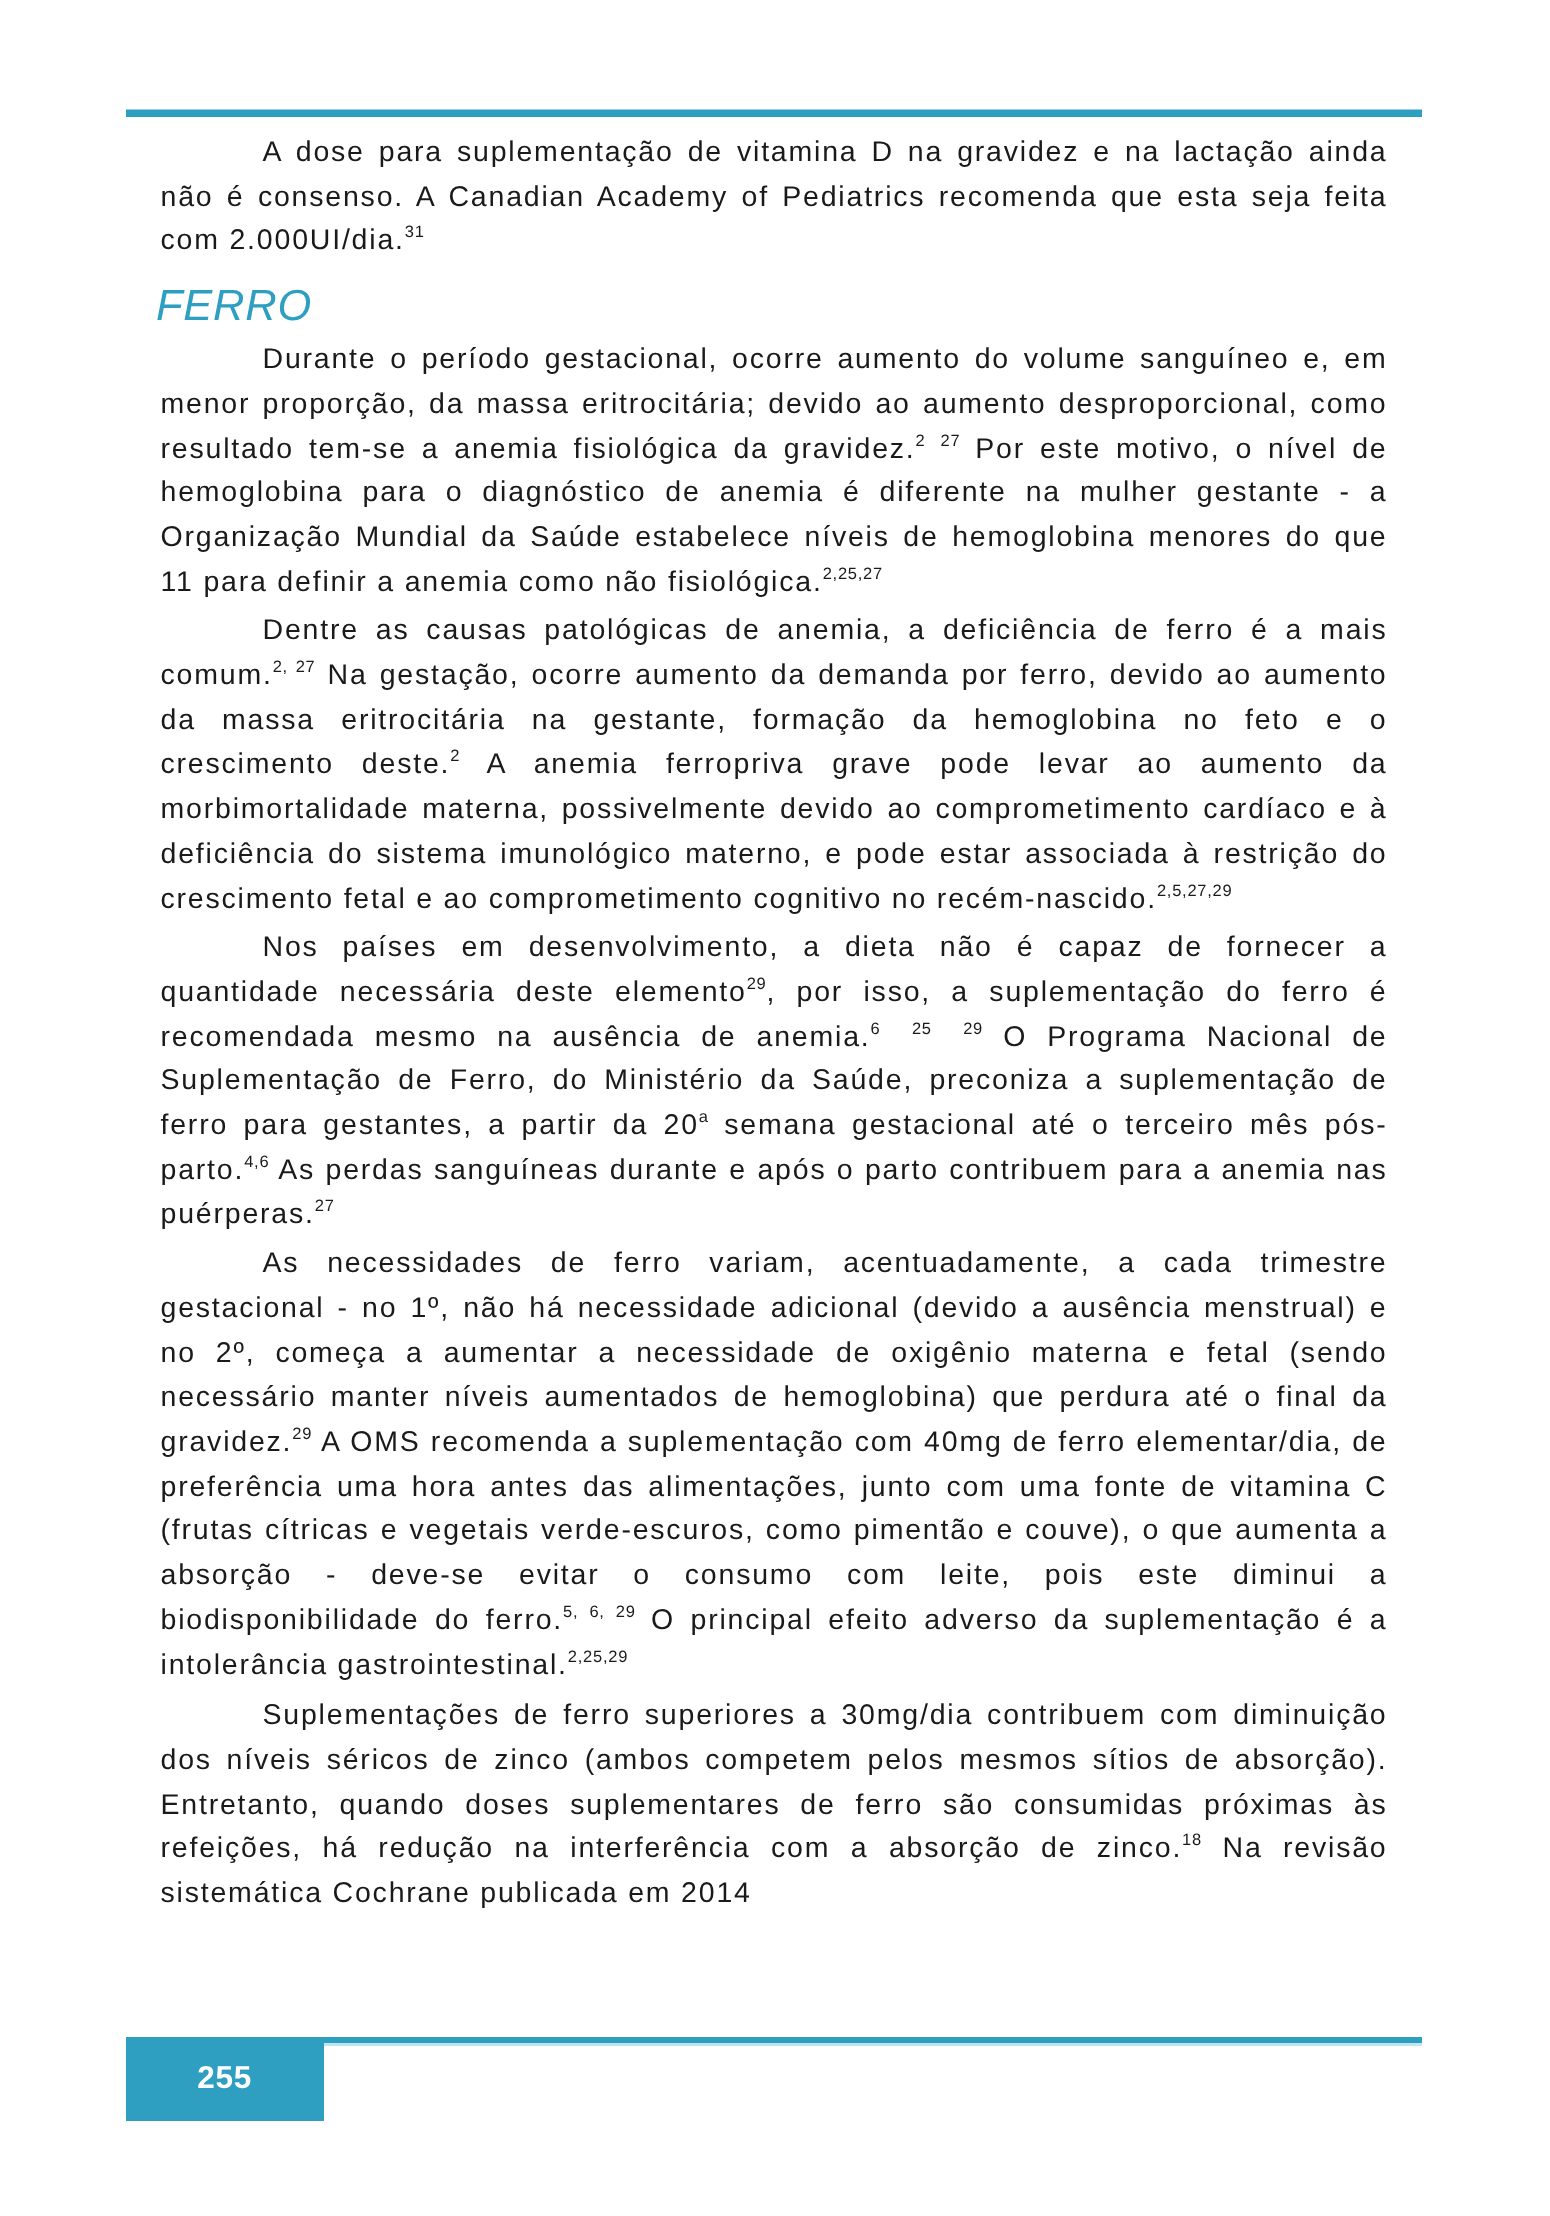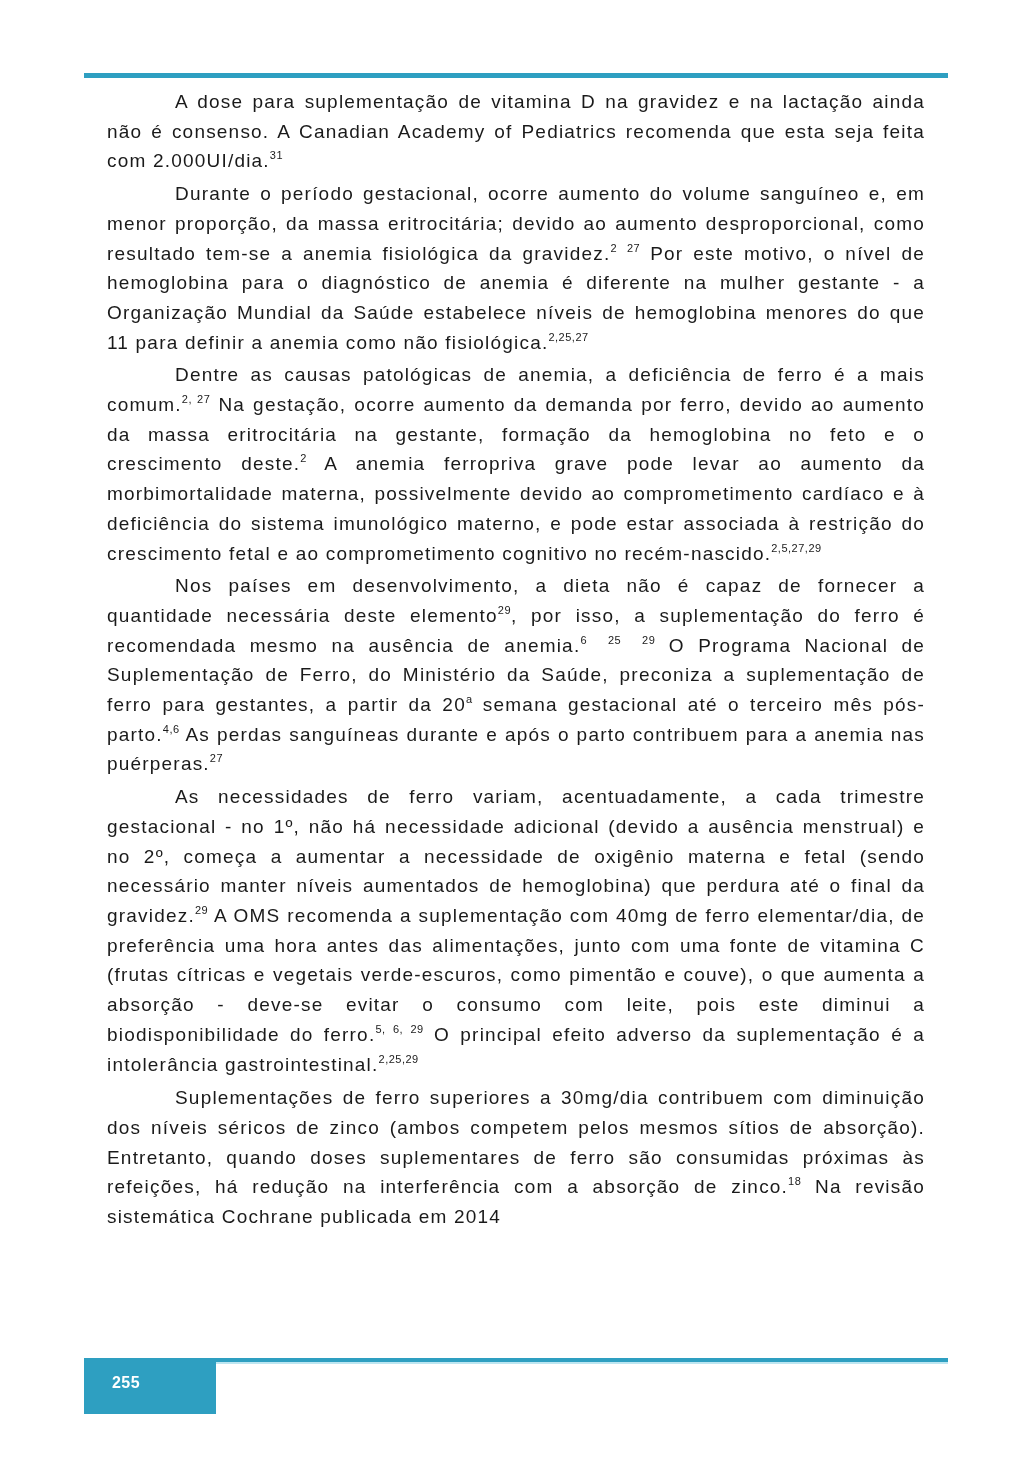--- a/index.html
+++ b/index.html
@@ -7,30 +7,31 @@
          font-family: "Liberation Sans", "DejaVu Sans", sans-serif; color: #1a1a1a; }
   .top-rule { position: absolute; left: 84px; top: 73px; width: 864px; height: 5px; background: #2e9fc1; }
   .content { position: absolute; left: 104px; top: 84px; width: 824px; }
   .para { margin: 3px; font-size: 19px; line-height: 29.7px; letter-spacing: 1.2px; text-align: justify; }
   .para.indent { text-indent: 68px; }
   .heading { margin: 10px 0 0 0; font-size: 29px; line-height: 36px; font-style: italic; color: #2e9fc1; font-weight: normal; letter-spacing: 0.5px; }
   sup { font-size: 11px; line-height: 0; vertical-align: 8px; letter-spacing: 0.5px; }
   .footer-rule { position: absolute; left: 84px; top: 1358px; width: 864px; height: 4px; background: #2e9fc1; }
   .footer-rule-light { position: absolute; left: 216px; top: 1362px; width: 732px; height: 2px; background: #bde6f1; }
   .page-box { position: absolute; left: 84px; top: 1358px; width: 132px; height: 56px; background: #2e9fc1; }
-  .page-num { position: absolute; left: 0; top: 16px; width: 84px; text-align: center; color: #ffffff; font-weight: bold; font-size: 16px; letter-spacing: 0.5px; }
+  .page-num { position: absolute; left: 0; top: 16px; width: 84px; text-align: right; color: #ffffff; font-weight: bold; font-size: 21px; letter-spacing: 0.5px; }
 </style>
 </head>
 <body>
 
 <div class="top-rule"></div>
 
 <div class="content">
   <p class="para indent"><span>A dose para suplementação de vitamina D na gravidez e na lactação ainda não é consenso. A Canadian Academy of Pediatrics recomenda que esta seja feita com 2.000UI/dia.</span><sup>31</sup></p>
 
+  <h2 class="heading">FERRO</h2>
 
   <p class="para indent"><span>Durante o período gestacional, ocorre aumento do volume sanguíneo e, em menor proporção, da massa eritrocitária; devido ao aumento desproporcional, como resultado tem-se a anemia fisiológica da gravidez.</span><sup>2</sup><span> </span><sup>27</sup><span> Por este motivo, o nível de hemoglobina para o diagnóstico de anemia é diferente na mulher gestante - a Organização Mundial da Saúde estabelece níveis de hemoglobina menores do que 11 para definir a anemia como não fisiológica.</span><sup>2,25,27</sup></p>
 
   <p class="para indent"><span>Dentre as causas patológicas de anemia, a deficiência de ferro é a mais comum.</span><sup>2, 27</sup><span> Na gestação, ocorre aumento da demanda por ferro, devido ao aumento da massa eritrocitária na gestante, formação da hemoglobina no feto e o crescimento deste.</span><sup>2</sup><span> A anemia ferropriva grave pode levar ao aumento da morbimortalidade materna, possivelmente devido ao comprometimento cardíaco e à deficiência do sistema imunológico materno, e pode estar associada à restrição do crescimento fetal e ao comprometimento cognitivo no recém-nascido.</span><sup>2,5,27,29</sup></p>
 
   <p class="para indent"><span>Nos países em desenvolvimento, a dieta não é capaz de fornecer a quantidade necessária deste elemento</span><sup>29</sup><span>, por isso, a suplementação do ferro é recomendada mesmo na ausência de anemia.</span><sup style="white-space:pre">6  25  29</sup><span> O Programa Nacional de Suplementação de Ferro, do Ministério da Saúde, preconiza a suplementação de ferro para gestantes, a partir da 20</span><sup>a</sup><span> semana gestacional até o terceiro mês pós-parto.</span><sup>4,6</sup><span> As perdas sanguíneas durante e após o parto contribuem para a anemia nas puérperas.</span><sup>27</sup></p>
 
   <p class="para indent"><span>As necessidades de ferro variam, acentuadamente, a cada trimestre gestacional - no 1º, não há necessidade adicional (devido a ausência menstrual) e no 2º, começa a aumentar a necessidade de oxigênio materna e fetal (sendo necessário manter níveis aumentados de hemoglobina) que perdura até o final da gravidez.</span><sup>29</sup><span> A OMS recomenda a suplementação com 40mg de ferro elementar/dia, de preferência uma hora antes das alimentações, junto com uma fonte de vitamina C (frutas cítricas e vegetais verde-escuros, como pimentão e couve), o que aumenta a absorção - deve-se evitar o consumo com leite, pois este diminui a biodisponibilidade do ferro.</span><sup>5, 6, 29</sup><span> O principal efeito adverso da suplementação é a intolerância gastrointestinal.</span><sup>2,25,29</sup></p>
 
   <p class="para indent" style="margin-top:4px"><span>Suplementações de ferro superiores a 30mg/dia contribuem com diminuição dos níveis séricos de zinco (ambos competem pelos mesmos sítios de absorção). Entretanto, quando doses suplementares de ferro são consumidas próximas às refeições, há redução na interferência com a absorção de zinco.</span><sup>18</sup><span> Na revisão sistemática Cochrane publicada em 2014</span></p>

